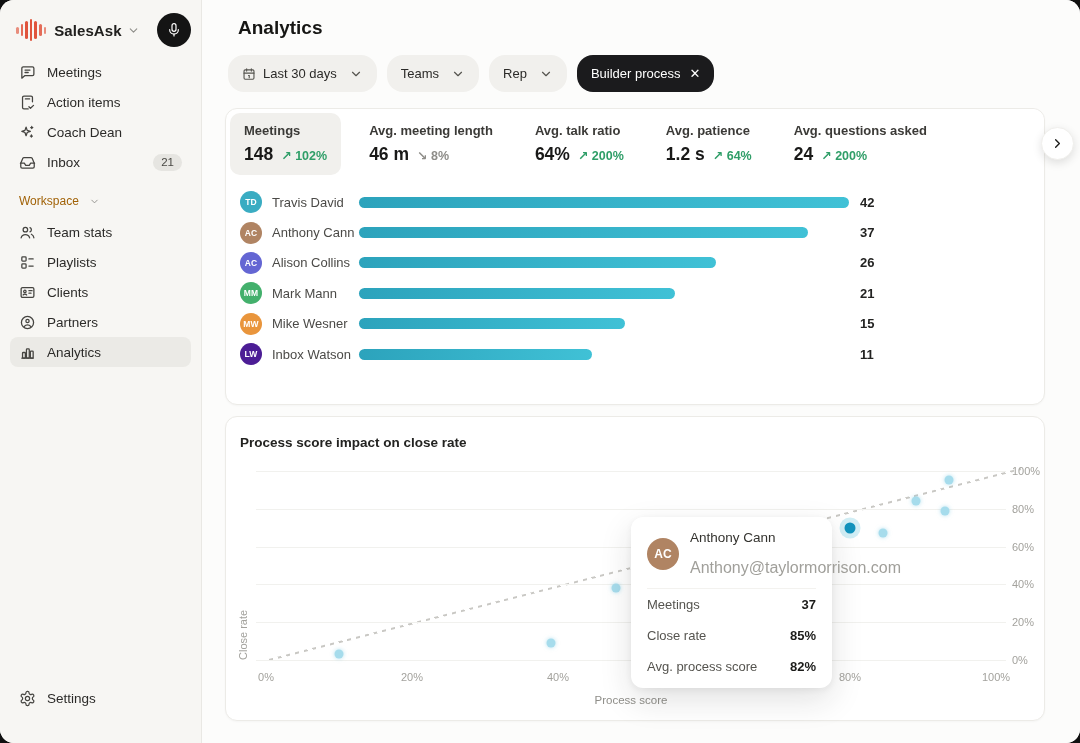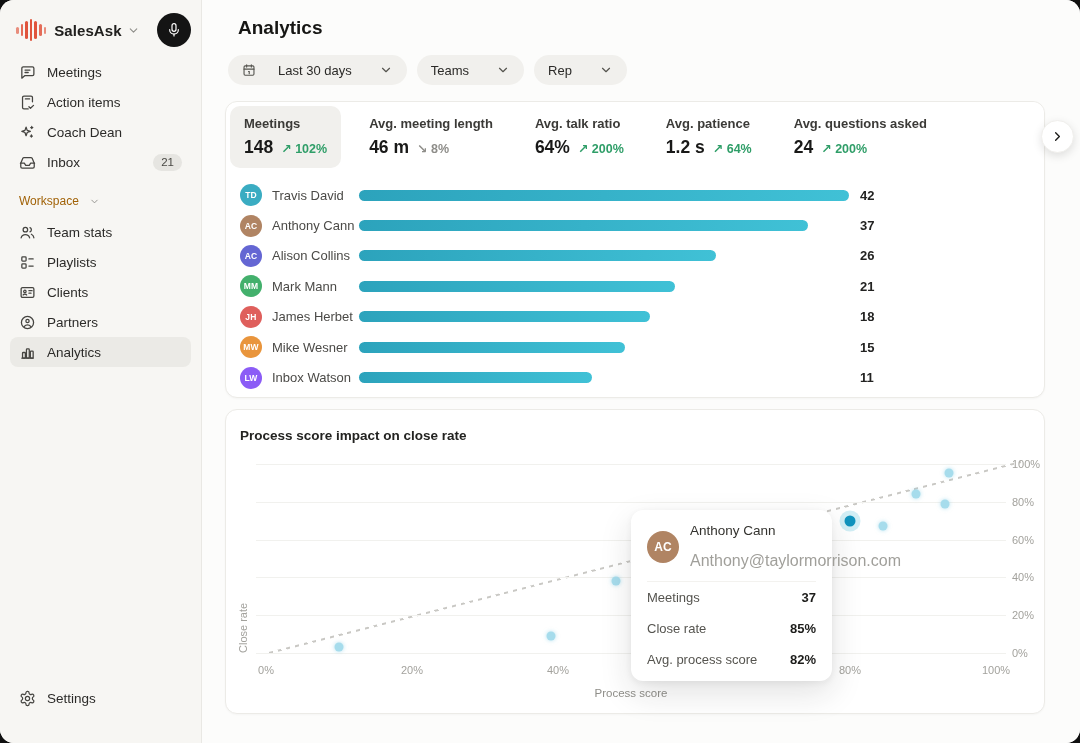--- a/index.html
+++ b/index.html
@@ -33,22 +33,22 @@
   .nav-item.active { background:#ebeae6; }
   .badge { margin-left:auto; background:#e6e5e1; border-radius:10px; font-size:11.5px;
     padding:2.5px 8px; color:#494844; }
   .section-label { color:#a16207; font-size:12px; margin:17px 9px 9px; display:flex; gap:5px; align-items:center; }
   .side-footer { margin-top:auto; }
 
   
   .main { flex:1; position:relative; padding:0 35px 0 23px; background:#fcfcfb; }
   .page-title { font-size:19px; font-weight:700; margin:17px 0 0 13px; color:#161614; }
   .filters { display:flex; gap:10px; margin:16px 0 0 3px; }
-  .pill { display:inline-flex; align-items:center; gap:22px; background:#f1f0ed; border:none;
-    border-radius:16px; padding:0 14px; height:30px; font-size:13px; color:#2b2a28; cursor:pointer; }
+  .pill { display:inline-flex; align-items:center; gap:7px; background:#f1f0ed; border:none;
+    border-radius:16px; padding:0 14px; height:37px; font-size:13px; color:#2b2a28; cursor:pointer; }
   .pill svg { width:14px; height:14px; color:#55544f; }
   .pill.dark { background:#1b1b1d; color:#fff; }
   .pill.dark .x { font-size:13px; margin-left:2px; }
 
   .card { background:#fff; border:1px solid #ecebe7; border-radius:12px;
     box-shadow:0 1px 2px rgba(25,25,25,.03); position:relative; }
   .card1 { margin-top:16px; height:297px; }
   .card2 { margin-top:11px; height:305px; }
 
   
@@ -269,20 +269,24 @@
           </span>
       </button>
       <button class="pill">
         <span>Rep</span>
         <span class="chev">
             <svg width="12" height="12" viewBox="0 0 24 24">
               <use href="#i-chevron-down"></use>
             </svg>
           </span>
       </button>
+      <button class="pill dark">
+        <span>Builder process</span>
+        <span class="x">✕</span>
+      </button>
     </div>
 
     <section class="card card1">
       <div class="stats-row">
         <div class="stat selected">
           <div class="label">Meetings</div>
           <div class="value-line">
               <span class="value">148</span>
               <span class="delta up">↗ 102%</span>
             </div>
@@ -348,40 +352,32 @@
 
   <div class="bar-row">
     <span class="avatar" style="background: rgb(67, 176, 108);">MM</span>
     <span class="rep-name">Mark Mann</span>
     <span class="bar-wrap">
               <span class="bar" style="width: 64.5%;"></span>
             </span>
     <span class="bar-value">21</span>
   </div>
 
-  <div class="bar-row">
-    <span class="avatar" style="background: rgb(223, 95, 92);">JH</span>
-    <span class="rep-name">James Herbet</span>
-    <span class="bar-wrap">
-              <span class="bar" style="width: 59.4286%;"></span>
-            </span>
-    <span class="bar-value">18</span>
-  </div>
 
   <div class="bar-row">
     <span class="avatar" style="background: rgb(233, 149, 60);">MW</span>
     <span class="rep-name">Mike Wesner</span>
     <span class="bar-wrap">
               <span class="bar" style="width: 54.3571%;"></span>
             </span>
     <span class="bar-value">15</span>
   </div>
 
   <div class="bar-row">
-    <span class="avatar" style="background: #8b5cf6;">LW</span>
+    <span class="avatar" style="background: #4c1d95;">LW</span>
     <span class="rep-name">Inbox Watson</span>
     <span class="bar-wrap">
               <span class="bar" style="width: 47.5952%;"></span>
             </span>
     <span class="bar-value">11</span>
   </div>
 </div>
       <button class="next-btn">
         <svg viewBox="0 0 24 24" fill="none" stroke="currentColor" stroke-width="2.2" stroke-linecap="round" stroke-linejoin="round">
             <path d="m9 6 6 6-6 6"></path>

